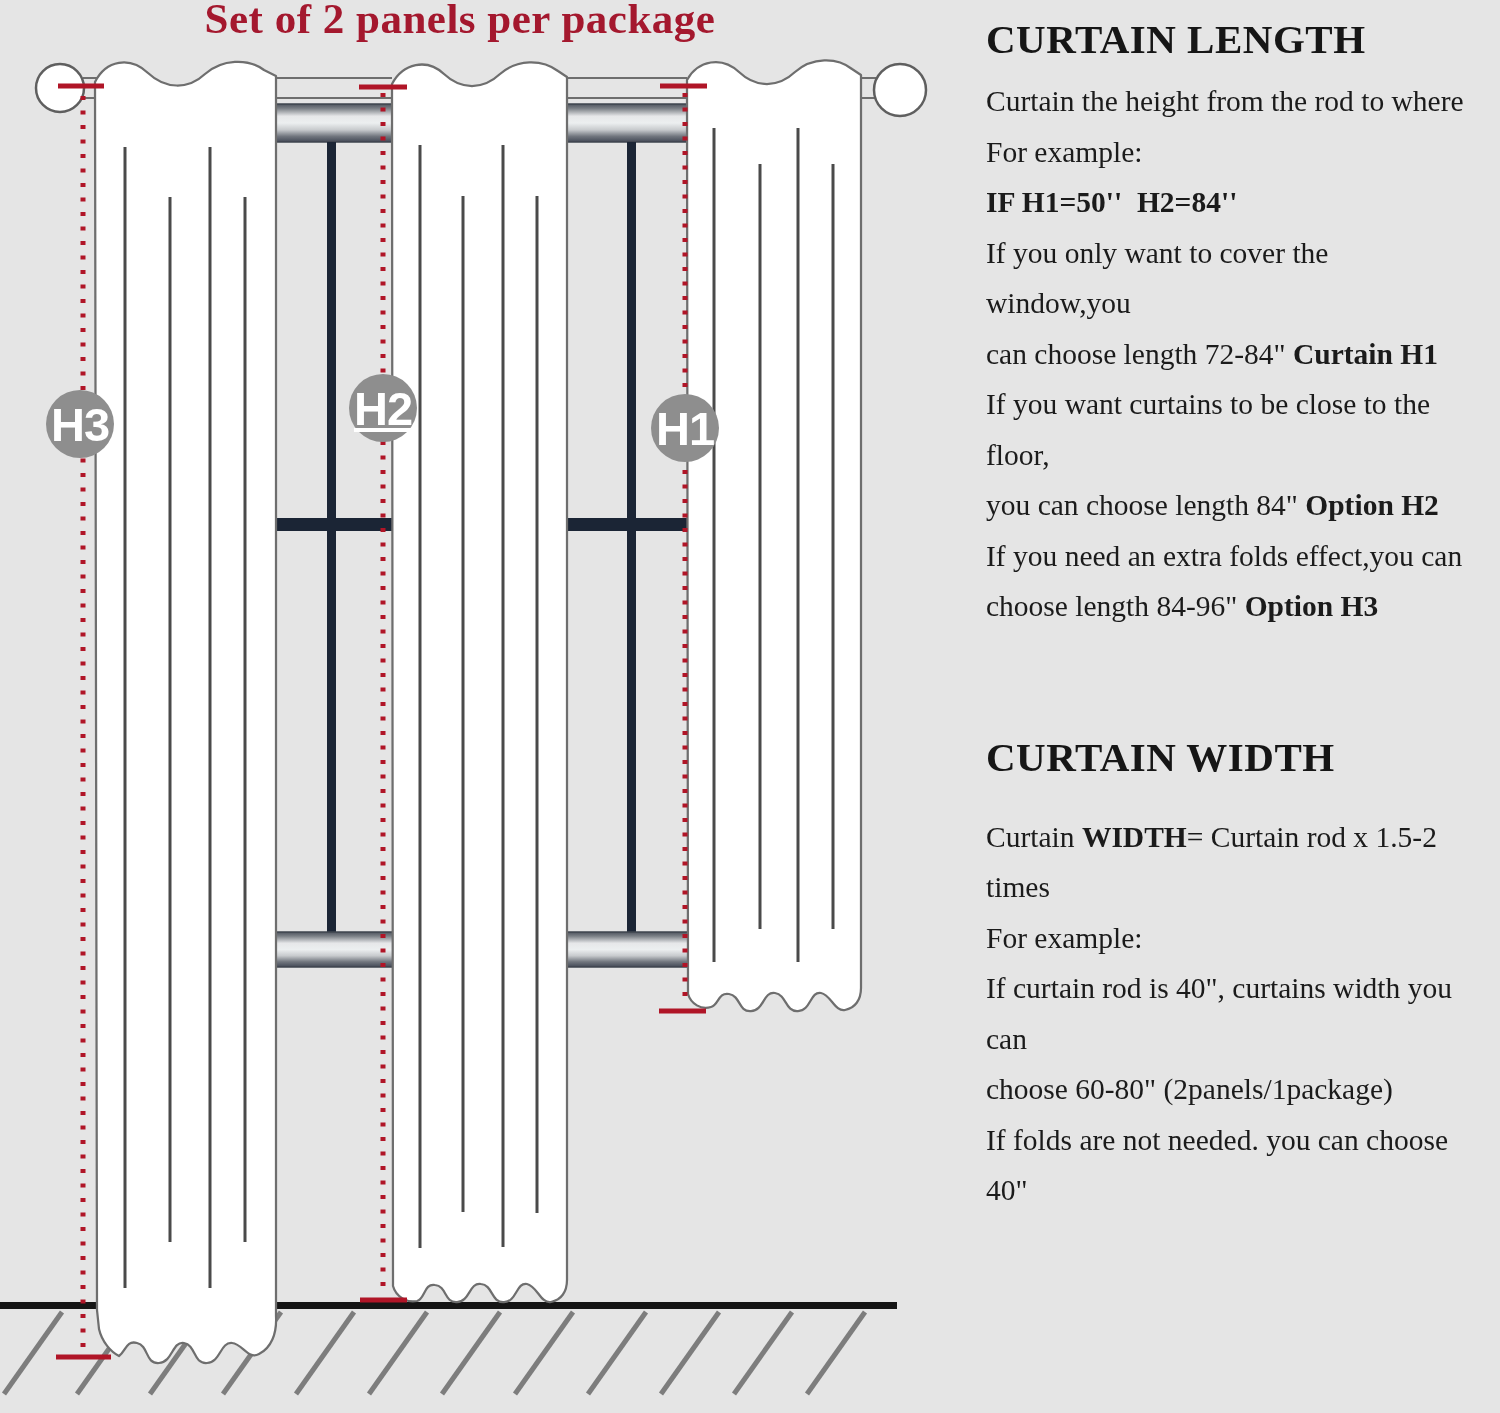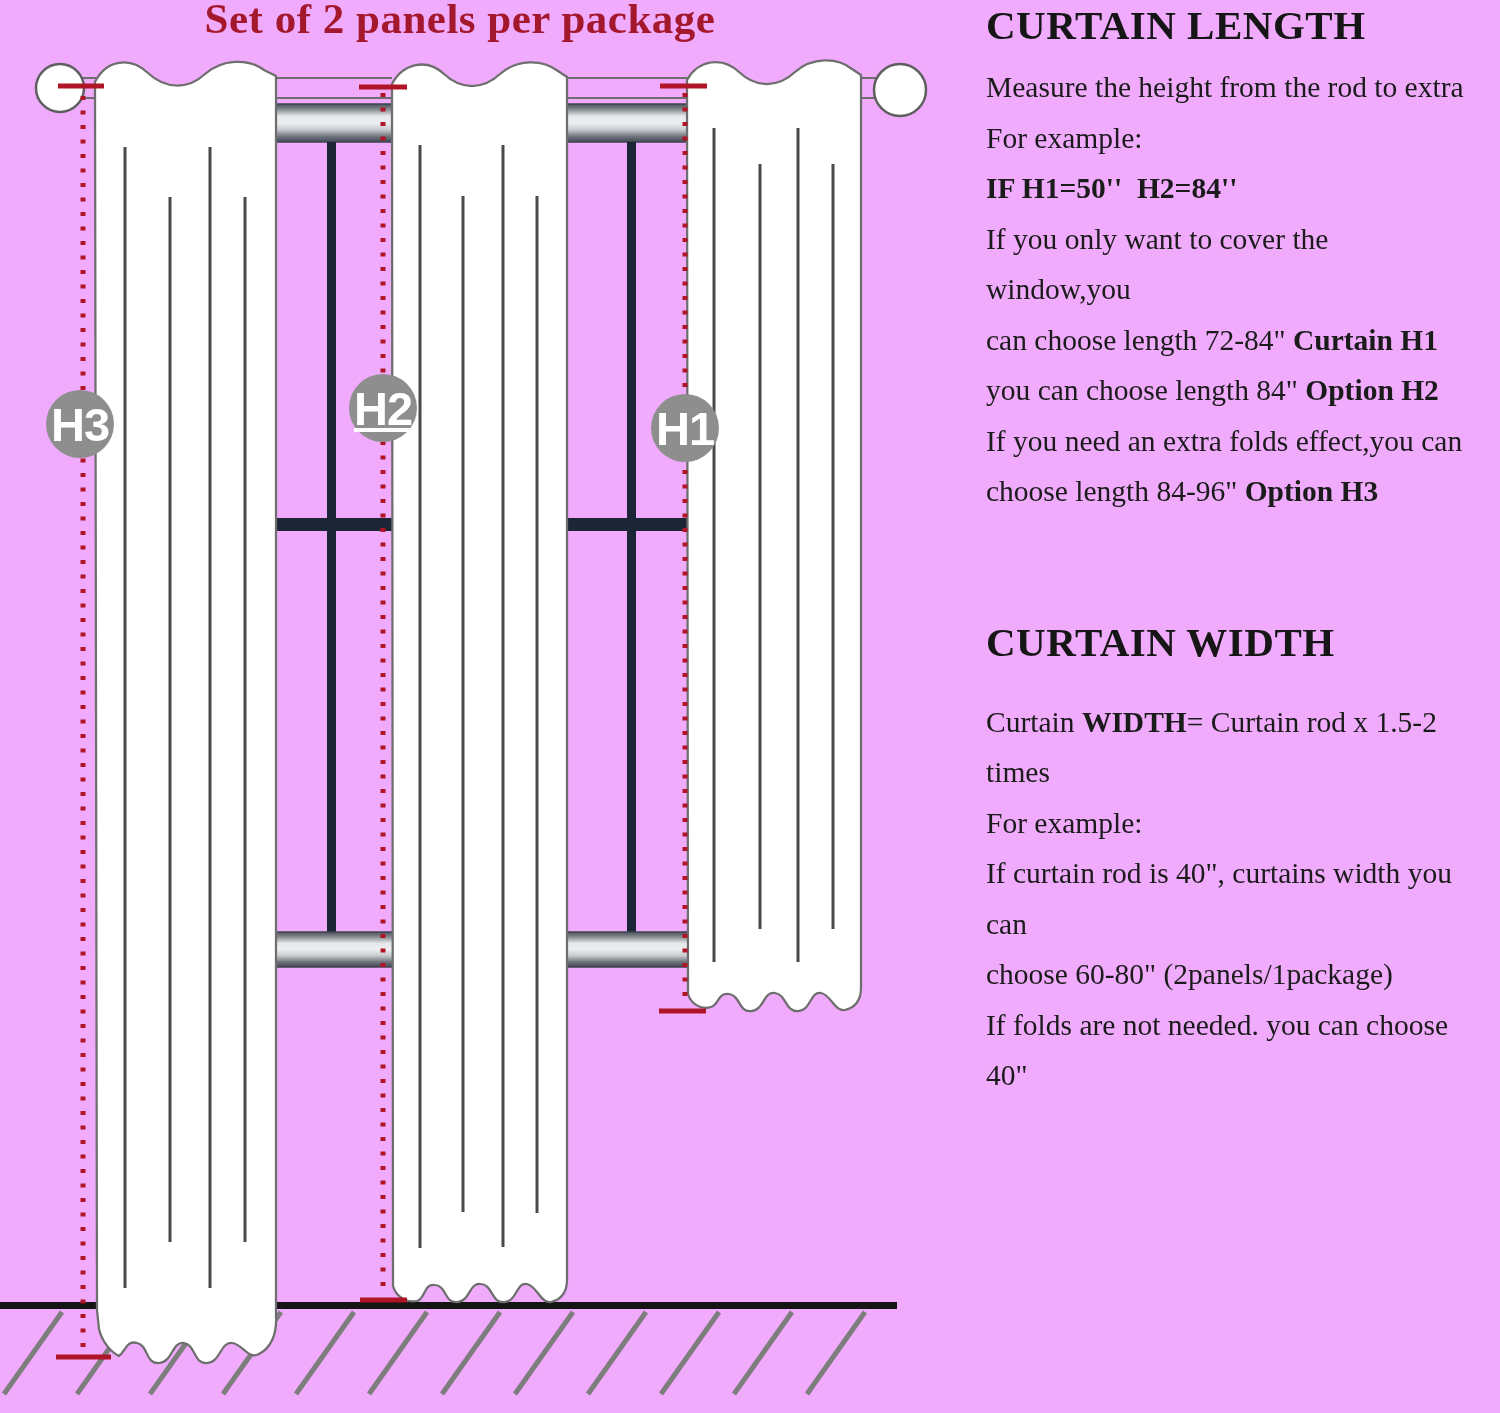--- a/index.html
+++ b/index.html
@@ -1,17 +1,17 @@
 <!DOCTYPE html>
 <html><head>
 <meta charset="utf-8">
 <style>
   html,body{margin:0;padding:0;background:#fff;}
   .stage{
-    position:relative;width:1500px;height:1413px;background:#f0abfc;overflow:hidden;
+    position:relative;width:1500px;height:1413px;background:#e5e5e5;overflow:hidden;
     font-family:"Liberation Serif",serif;color:#111;
   }
   
   .diagram-svg{position:absolute;left:0;top:0;}
   .page-title{
     position:absolute;left:120px;top:-6px;width:680px;text-align:center;
     font-family:"Liberation Serif",serif;font-weight:bold;font-size:43px;
     color:#a4182e;letter-spacing:0.5px;
   }
   .badge{
@@ -21,21 +21,21 @@
   }
   .badge-h3{left:46px;top:390px;}
   .badge-h2{left:349px;top:374px;text-decoration:underline;}
   .badge-h1{left:651px;top:394px;}
   
   .rightcol{position:absolute;left:986px;top:0;width:486px;}
   .sec-heading{
     margin:0;font-family:"Liberation Serif",serif;font-weight:bold;
     font-size:41px;line-height:46px;letter-spacing:0.5px;color:#161616;
   }
-  .sec1 .sec-heading{margin-top:2px;}
+  .sec1 .sec-heading{margin-top:16px;}
   .sec2{margin-top:102px;}
   .sec-body{margin-top:14px;}
   .sec2 .sec-body{margin-top:32px;}
   .line{
     font-size:29.5px;line-height:50.5px;color:#1b1b1b;white-space:pre-wrap;
   }
   .b{font-weight:bold;}
 </style>
 </head>
 <body>
@@ -181,25 +181,26 @@
   <div class="page-title">Set of 2 panels per package</div>
   <div class="badge badge-h3">H3</div>
   <div class="badge badge-h2">H2</div>
   <div class="badge badge-h1">H1</div>
 
   <div class="rightcol">
 
     <div class="sec1">
       <h2 class="sec-heading">CURTAIN LENGTH</h2>
       <div class="sec-body">
-        <div class="line">Measure the height from the rod to extra</div>
+        <div class="line">Curtain the height from the rod to where</div>
         <div class="line">For example:</div>
         <div class="line b">IF H1=50''  H2=84''</div>
         <div class="line">If you only want to cover the window,you</div>
         <div class="line"><span>can choose length 72-84" </span><span class="b">Curtain H1</span></div>
+        <div class="line">If you want curtains to be close to the floor,</div>
         <div class="line"><span>you can choose length 84" </span><span class="b">Option H2</span></div>
         <div class="line">If you need an extra folds effect,you can</div>
         <div class="line"><span>choose length 84-96" </span><span class="b">Option H3</span></div>
       </div>
     </div>
 
     <div class="sec2">
       <h2 class="sec-heading">CURTAIN WIDTH</h2>
       <div class="sec-body">
         <div class="line"><span>Curtain </span><span class="b">WIDTH</span><span>= Curtain rod x 1.5-2 times</span></div>

